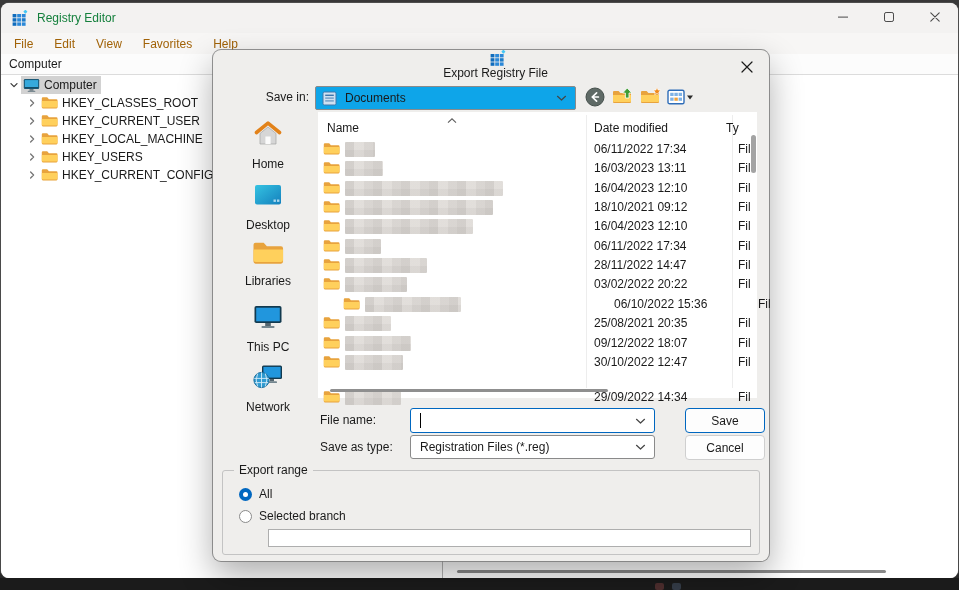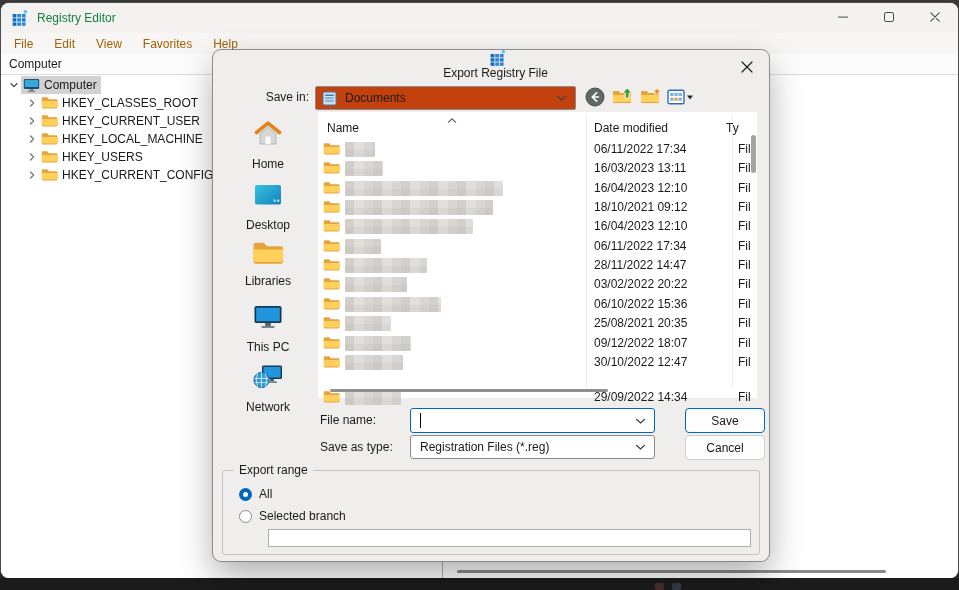--- a/index.html
+++ b/index.html
@@ -33,21 +33,21 @@
 
   
   .dialog { position:absolute; left:213px; top:50px; width:556px; height:511px; background:#efeeec;
     border-radius:8px; box-shadow:0 0 0 1px rgba(120,120,120,.8), 0 14px 34px rgba(0,0,0,.32); z-index:10; }
   .dlg-titlebar { position:absolute; left:0; top:0; right:0; height:32px; display:flex; align-items:center;flex-direction:column; }
   .dlg-icon { margin-left:13px; width:16px; height:16px; }
   .dlg-title { margin-left:9px; color:#1a1a1a; }
   .dlg-close { position:absolute; right:10px; top:5px; width:24px; height:24px; display:flex; align-items:center; justify-content:center; }
 
   .savein-label { position:absolute; left:34px; top:40px; width:62px; text-align:right; }
-  .savein-combo { position:absolute; left:102px; top:36px; width:261px; height:24px; background:#c2410c; border:1px solid #8a8a8a; border-radius:2px; display:flex; align-items:center; }
+  .savein-combo { position:absolute; left:102px; top:36px; width:261px; height:24px; background:#0ea5e9; border:1px solid #8a8a8a; border-radius:2px; display:flex; align-items:center; }
   .savein-combo .cicon { margin-left:6px; width:15px; height:15px; }
   .savein-combo .cval { margin-left:8px; }
   .combo-chev { position:absolute; right:8px; top:50%; transform:translateY(-50%); }
   .tb-btn { position:absolute; top:37px; width:22px; height:22px; display:flex; align-items:center; justify-content:center; }
 
   .side-panel { position:absolute; left:10px; top:62px; width:90px; height:286px; }
   .side-item { position:absolute; left:0; width:90px; display:flex; flex-direction:column; align-items:center; gap:4px; }
   .side-item .slabel { color:#1a1a1a; }
 
   .file-list { position:absolute; left:105px; top:62px; width:439px; height:286px; background:#fff; }
@@ -449,21 +449,21 @@
           </div>
           <div class="list-row" style="top: 163.45px;">
             <span class="row-folder"><svg width="17" height="14" viewBox="0 0 17 14">
                 <path d="M0.8 2.4 q0-1.1 1.1-1.1 h4.3 l1.7 1.9 h7.5 q1.1 0 1.1 1.1 v7 q0 1.1-1.1 1.1 H1.9 q-1.1 0-1.1-1.1 z" fill="#e8a33d"></path>
                 <path d="M0.8 4.9 h15.7 v5.4 q0 1.2-1.2 1.2 H2 q-1.2 0-1.2-1.2 z" fill="#ffd05c"></path>
               </svg></span>
             <div class="row-blur" style="width: 62px;"></div>
             <span class="row-date">03/02/2022 20:22</span>
             <span class="row-type">Fil</span>
           </div>
-          <div class="list-row" style="top: 182.8px;">
+          <div class="list-row" style="top: 182.8px; margin-left: 20px;">
             <span class="row-folder"><svg width="17" height="14" viewBox="0 0 17 14">
                 <path d="M0.8 2.4 q0-1.1 1.1-1.1 h4.3 l1.7 1.9 h7.5 q1.1 0 1.1 1.1 v7 q0 1.1-1.1 1.1 H1.9 q-1.1 0-1.1-1.1 z" fill="#e8a33d"></path>
                 <path d="M0.8 4.9 h15.7 v5.4 q0 1.2-1.2 1.2 H2 q-1.2 0-1.2-1.2 z" fill="#ffd05c"></path>
               </svg></span>
             <div class="row-blur" style="width: 96px;"></div>
             <span class="row-date">06/10/2022 15:36</span>
             <span class="row-type">Fil</span>
           </div>
           <div class="list-row" style="top: 202.15px;">
             <span class="row-folder"><svg width="17" height="14" viewBox="0 0 17 14">

